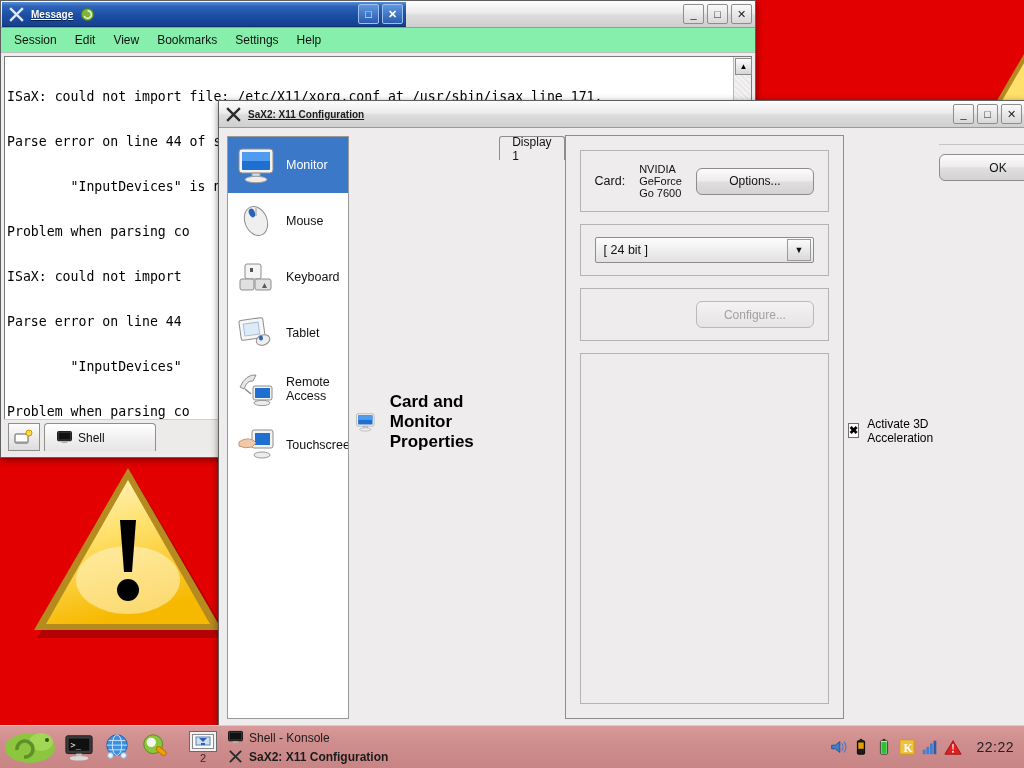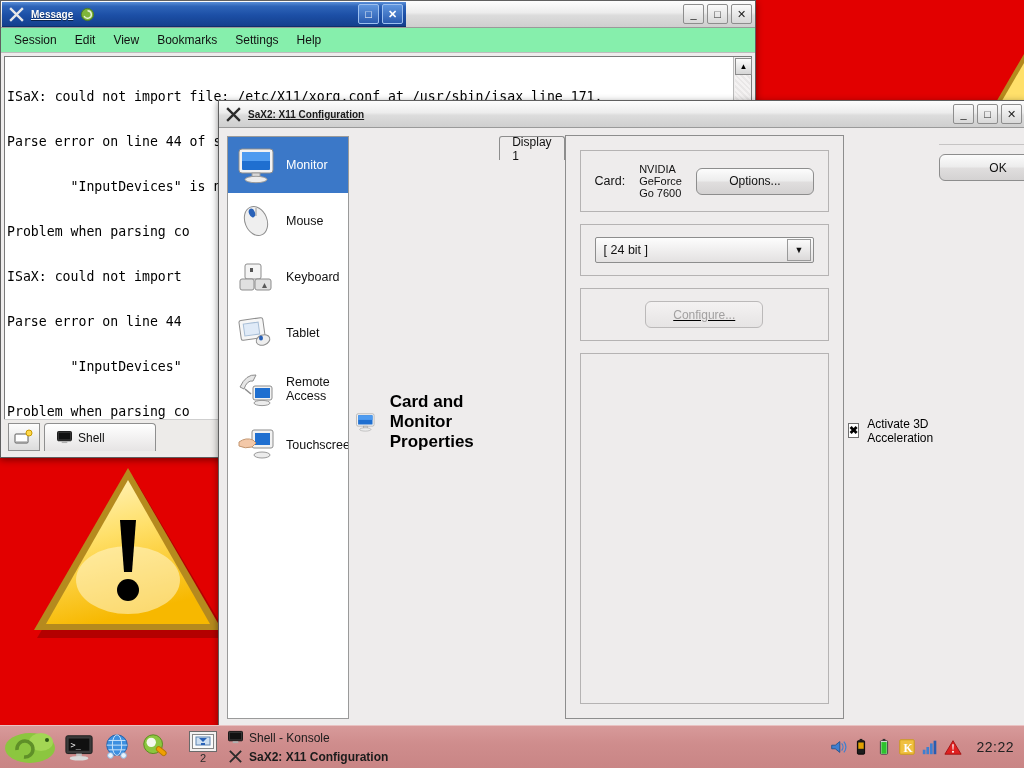--- a/index.html
+++ b/index.html
@@ -359,21 +359,21 @@
           </div>
         </div>
 
         <div class="groupbox">
           <div class="combo">
             <span>[ 24 bit ]</span>
             <span class="arrow">▼</span>
           </div>
         </div>
 
-        <div class="groupbox" style="justify-content:center;text-decoration:underline;">
+        <div class="groupbox" style="justify-content:flex-end;">
           <div class="btn disabled">Configure...</div>
         </div>
 
         <div class="big-spacer"></div>
       </div>
 
       <div class="chk-row">
         <span class="chk">✖</span>
         <span>Activate 3D Acceleration</span>
       </div>

